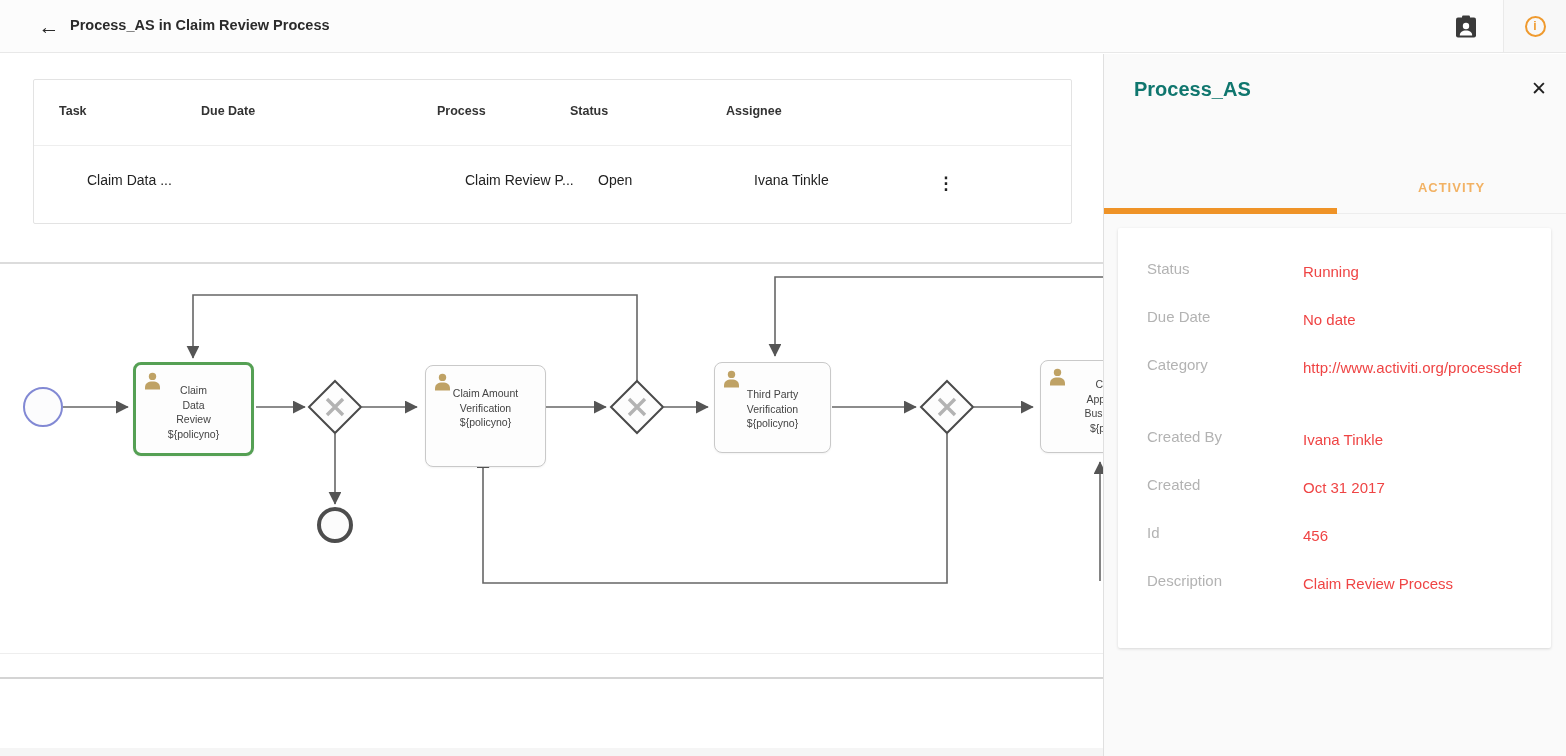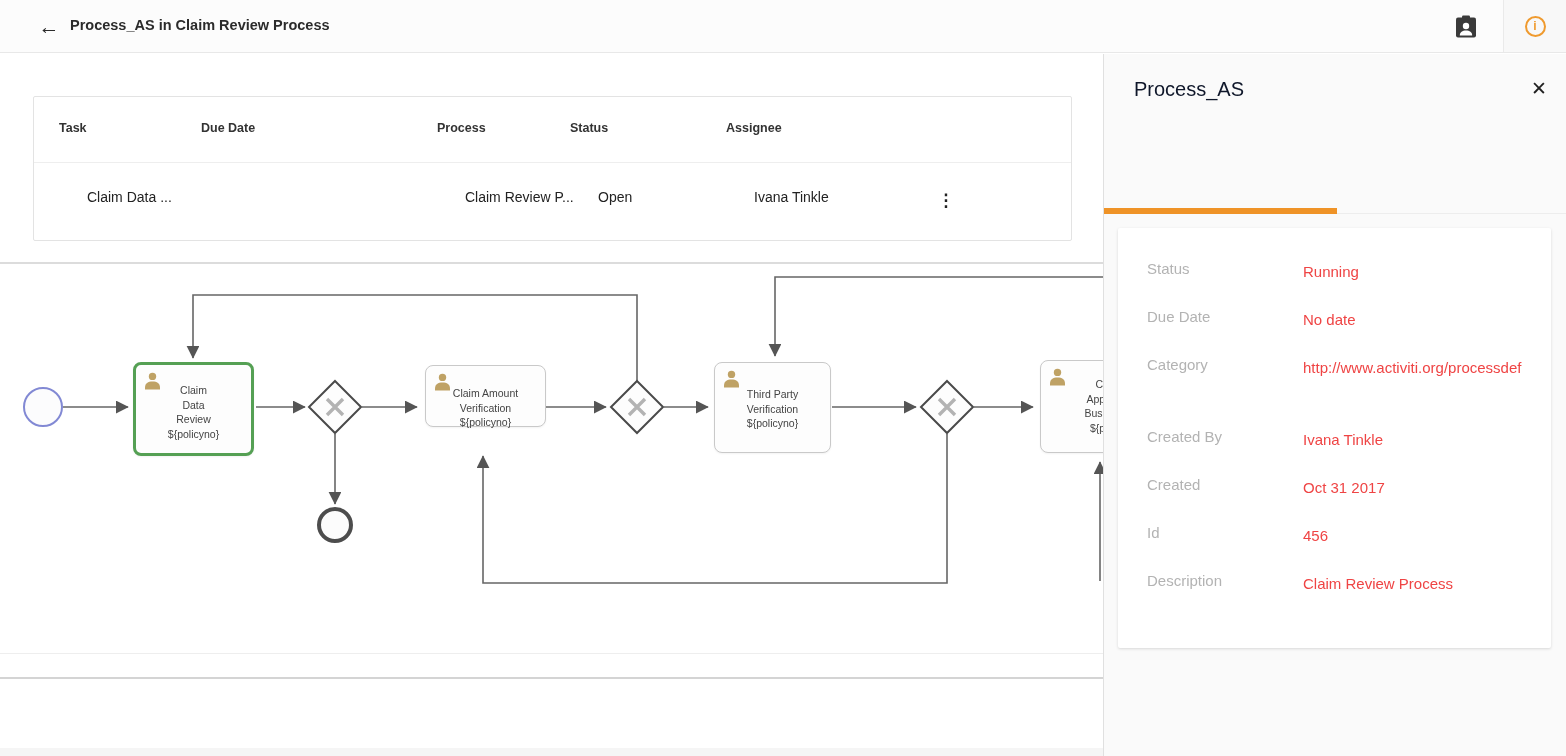--- a/index.html
+++ b/index.html
@@ -15,21 +15,21 @@
   .hdr-title { position:absolute; left:70px; top:17px; font-size:14.5px; font-weight:700; color:#2b2b2b; }
   .hdr-btn { position:absolute; top:10px; width:34px; height:34px; display:flex;
     align-items:center; justify-content:center; cursor:pointer; }
   .badge-btn { left:1449px; }
   .info-cell { position:absolute; right:0; top:0; width:63px; height:52px;
     background:#f8f8f8; border-left:1px solid #eaeaea; display:flex; align-items:center; justify-content:center; }
   .info-ring { width:21px; height:21px; border:2px solid #ef9a2e; border-radius:50%;
     color:#ef9a2e; font-size:12px; font-weight:700; text-align:center; line-height:17px; font-style:normal; }
 
   
-  .table-card { position:absolute; left:33px; top:96px; width:1039px; height:145px;
+  .table-card { position:absolute; left:33px; top:79px; width:1039px; height:145px;
     background:#fff; border:1px solid #e3e3e3; border-radius:2px; z-index:5; }
   .tbl-head { position:absolute; left:0; top:0; width:100%; height:66px; border-bottom:1px solid #eeeeee; }
   .tbl-head span { position:absolute; top:24px; font-size:12.5px; font-weight:700; color:#333; }
   .col-task { left:25px; } .col-due { left:167px; } .col-process { left:364px;padding-left:39px; }
   .col-status { left:536px; } .col-assignee { left:692px; }
   .tbl-row { position:absolute; left:0; top:66px; width:100%; height:78px; }
   .tbl-row span { position:absolute; top:26px; font-size:14px; color:#222;margin-left:28px; }
   .kebab { position:absolute; left:898px; top:18px; width:28px; height:40px; font-size:17px;
     color:#222; letter-spacing:0; text-align:center; line-height:40px; cursor:pointer; font-weight:700; }
 
@@ -43,21 +43,21 @@
     line-height:14.5px; color:#444; }
   .person { position:absolute; left:7px; top:6px; width:19px; height:19px; }
   .scroll-track { position:absolute; left:0; top:389px; width:1103px; height:19px;
     background:#fafafa; border-top:1px solid #eeeeee; }
   .below-divider { position:absolute; left:0; top:677px; width:1104px; height:2px; background:#d4d4d4; }
   .bottom-strip { position:absolute; left:0; top:748px; width:1104px; height:8px; background:#f5f5f5; }
 
   
   .side-panel { position:absolute; left:1103px; top:54px; width:463px; height:702px;
     background:#fafafa; border-left:1px solid #e0e0e0; z-index:20; }
-  .panel-title { position:absolute; left:30px; top:24px; font-size:20px; color:#0f172a; }
+  .panel-title { position:absolute; left:30px; top:24px; font-size:20px; color:#0f766e;font-weight:bold; }
   .panel-close { position:absolute; right:14px; top:22px; width:26px; height:26px; font-size:19px;
     color:#1f1f1f; text-align:center; line-height:26px; cursor:pointer; }
   .tabs { position:absolute; left:0; top:112px; width:463px; height:48px; border-bottom:1px solid #ededed; }
   .tab { position:absolute; top:0; width:231px; height:48px; text-align:center; line-height:44px;
     font-size:13px; font-weight:700; letter-spacing:1px; cursor:pointer; }
   .tab-details { left:0; color:#ee9c31; }
   .tab-activity { left:232px; color:#f2b264; }
   .tab-indicator { position:absolute; left:0; top:42px; width:233px; height:6px; background:#ef9327; }
   .details-card { position:absolute; left:14px; top:174px; width:433px; height:420px;
     background:#fff; border-radius:2px; box-shadow:0 1px 3px rgba(0,0,0,0.14); }
@@ -156,21 +156,21 @@
         <path d="M2,16.6 c0-4.2 3-6.1 7.5-6.1 s7.5,1.9 7.5,6.1 v2 H2 z" fill="#bfa265"></path>
       </svg>
       <div class="task-lines" style="top:18px;">
         <div>Claim</div>
         <div>Data</div>
         <div>Review</div>
         <div>${policyno}</div>
       </div>
     </div>
 
-    <div class="bpmn-task" style="left:425px; top:101px; width:121px; height:62px;">
+    <div class="bpmn-task" style="left:425px; top:101px; width:121px; height:102px;">
       <svg class="person" viewBox="0 0 19 19">
         <circle cx="9.5" cy="5.4" r="3.7" fill="#bfa265"></circle>
         <path d="M2,16.6 c0-4.2 3-6.1 7.5-6.1 s7.5,1.9 7.5,6.1 v2 H2 z" fill="#bfa265"></path>
       </svg>
       <div class="task-lines" style="top:20px;">
         <div>Claim Amount</div>
         <div>Verification</div>
         <div>${policyno}</div>
       </div>
     </div>
@@ -206,20 +206,21 @@
   </div>
 
   <div class="below-divider"></div>
   <div class="bottom-strip"></div>
 
   <div class="side-panel">
     <div class="panel-title">Process_AS</div>
     <div class="panel-close">✕</div>
 
     <div class="tabs">
+      <div class="tab tab-activity">ACTIVITY</div>
       <div class="tab-indicator"></div>
     </div>
 
     <div class="details-card">
       <div class="d-row" style="top:32px;">
         <span class="d-label">Status</span>
         <span class="d-value">Running</span>
       </div>
       <div class="d-row" style="top:80px;">
         <span class="d-label">Due Date</span>

